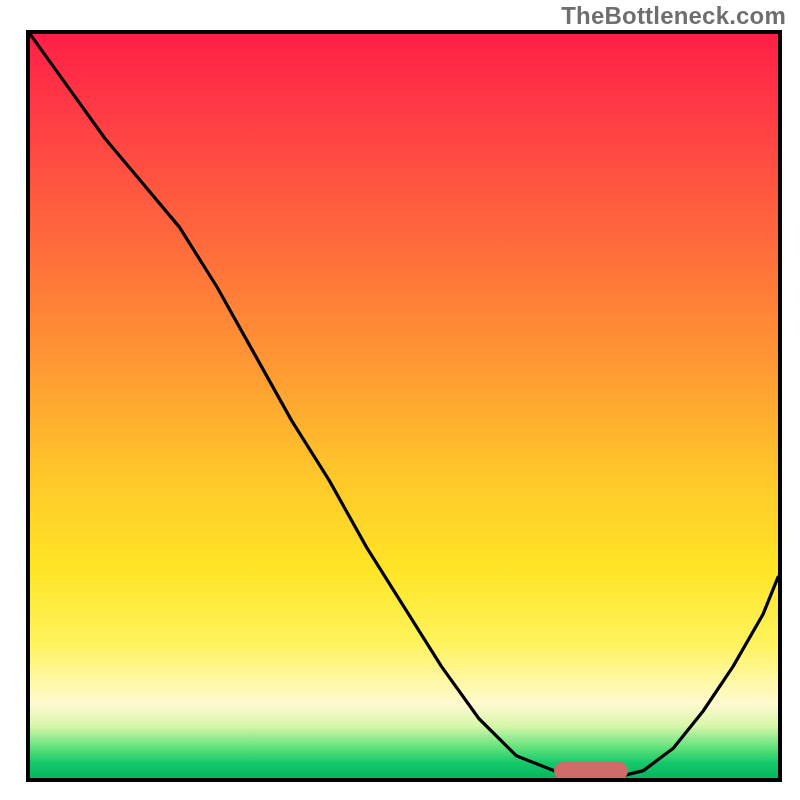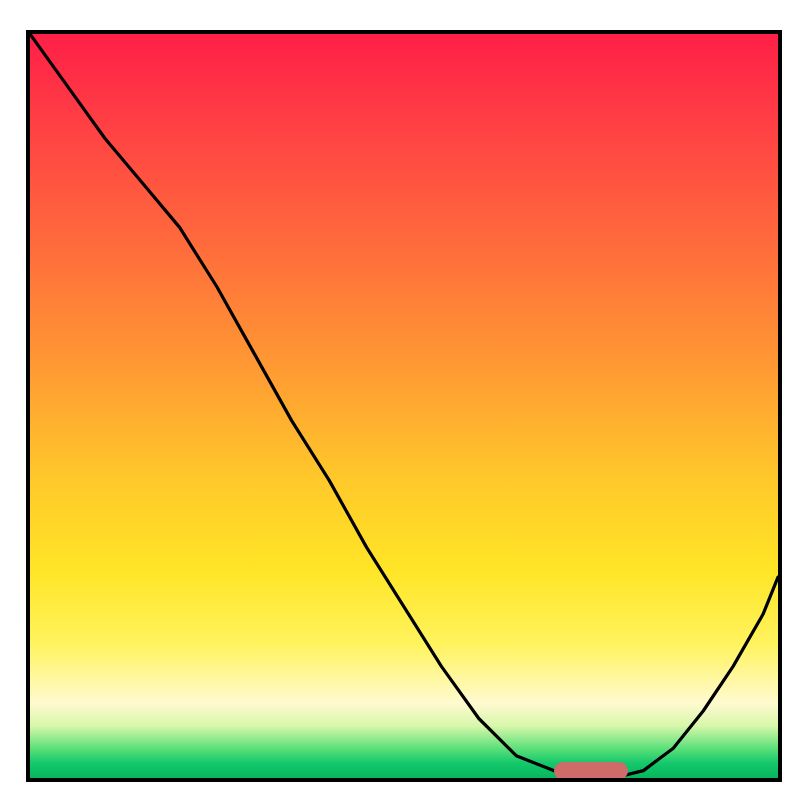--- a/index.html
+++ b/index.html
@@ -67,20 +67,21 @@
     background: #cf6b68;
     border-radius: 10px;
     height: 18px;
   }
 </style>
 </head>
 <body>
 
 <div class="container">
 
+  <div class="watermark">TheBottleneck.com</div>
 
   <div class="plot">
     <div class="gradient"></div>
 
     <svg class="curve" viewBox="0 0 748 744" preserveAspectRatio="none">
       <path d="M0.0 0.0 L37.4 52.1 L74.8 104.2 L112.2 148.8 L149.6 193.4 L187.0 253.0 L224.4 319.9 L261.8 386.9 L299.2 446.4 L336.6 513.4 L374.0 572.9 L411.4 632.4 L448.8 684.5 L486.2 721.7 L523.6 736.6 L553.5 744.0 L583.4 744.0 L613.4 736.6 L643.3 714.2 L673.2 677.0 L703.1 632.4 L733.0 580.3 L748.0 543.1" fill="none" stroke="#000" stroke-width="3.2" stroke-linejoin="round" stroke-linecap="round"></path>
     </svg>
 
     <div class="marker" style="left: 523.6px; width: 74.8px; top: 727.56px;"></div>
   </div>

